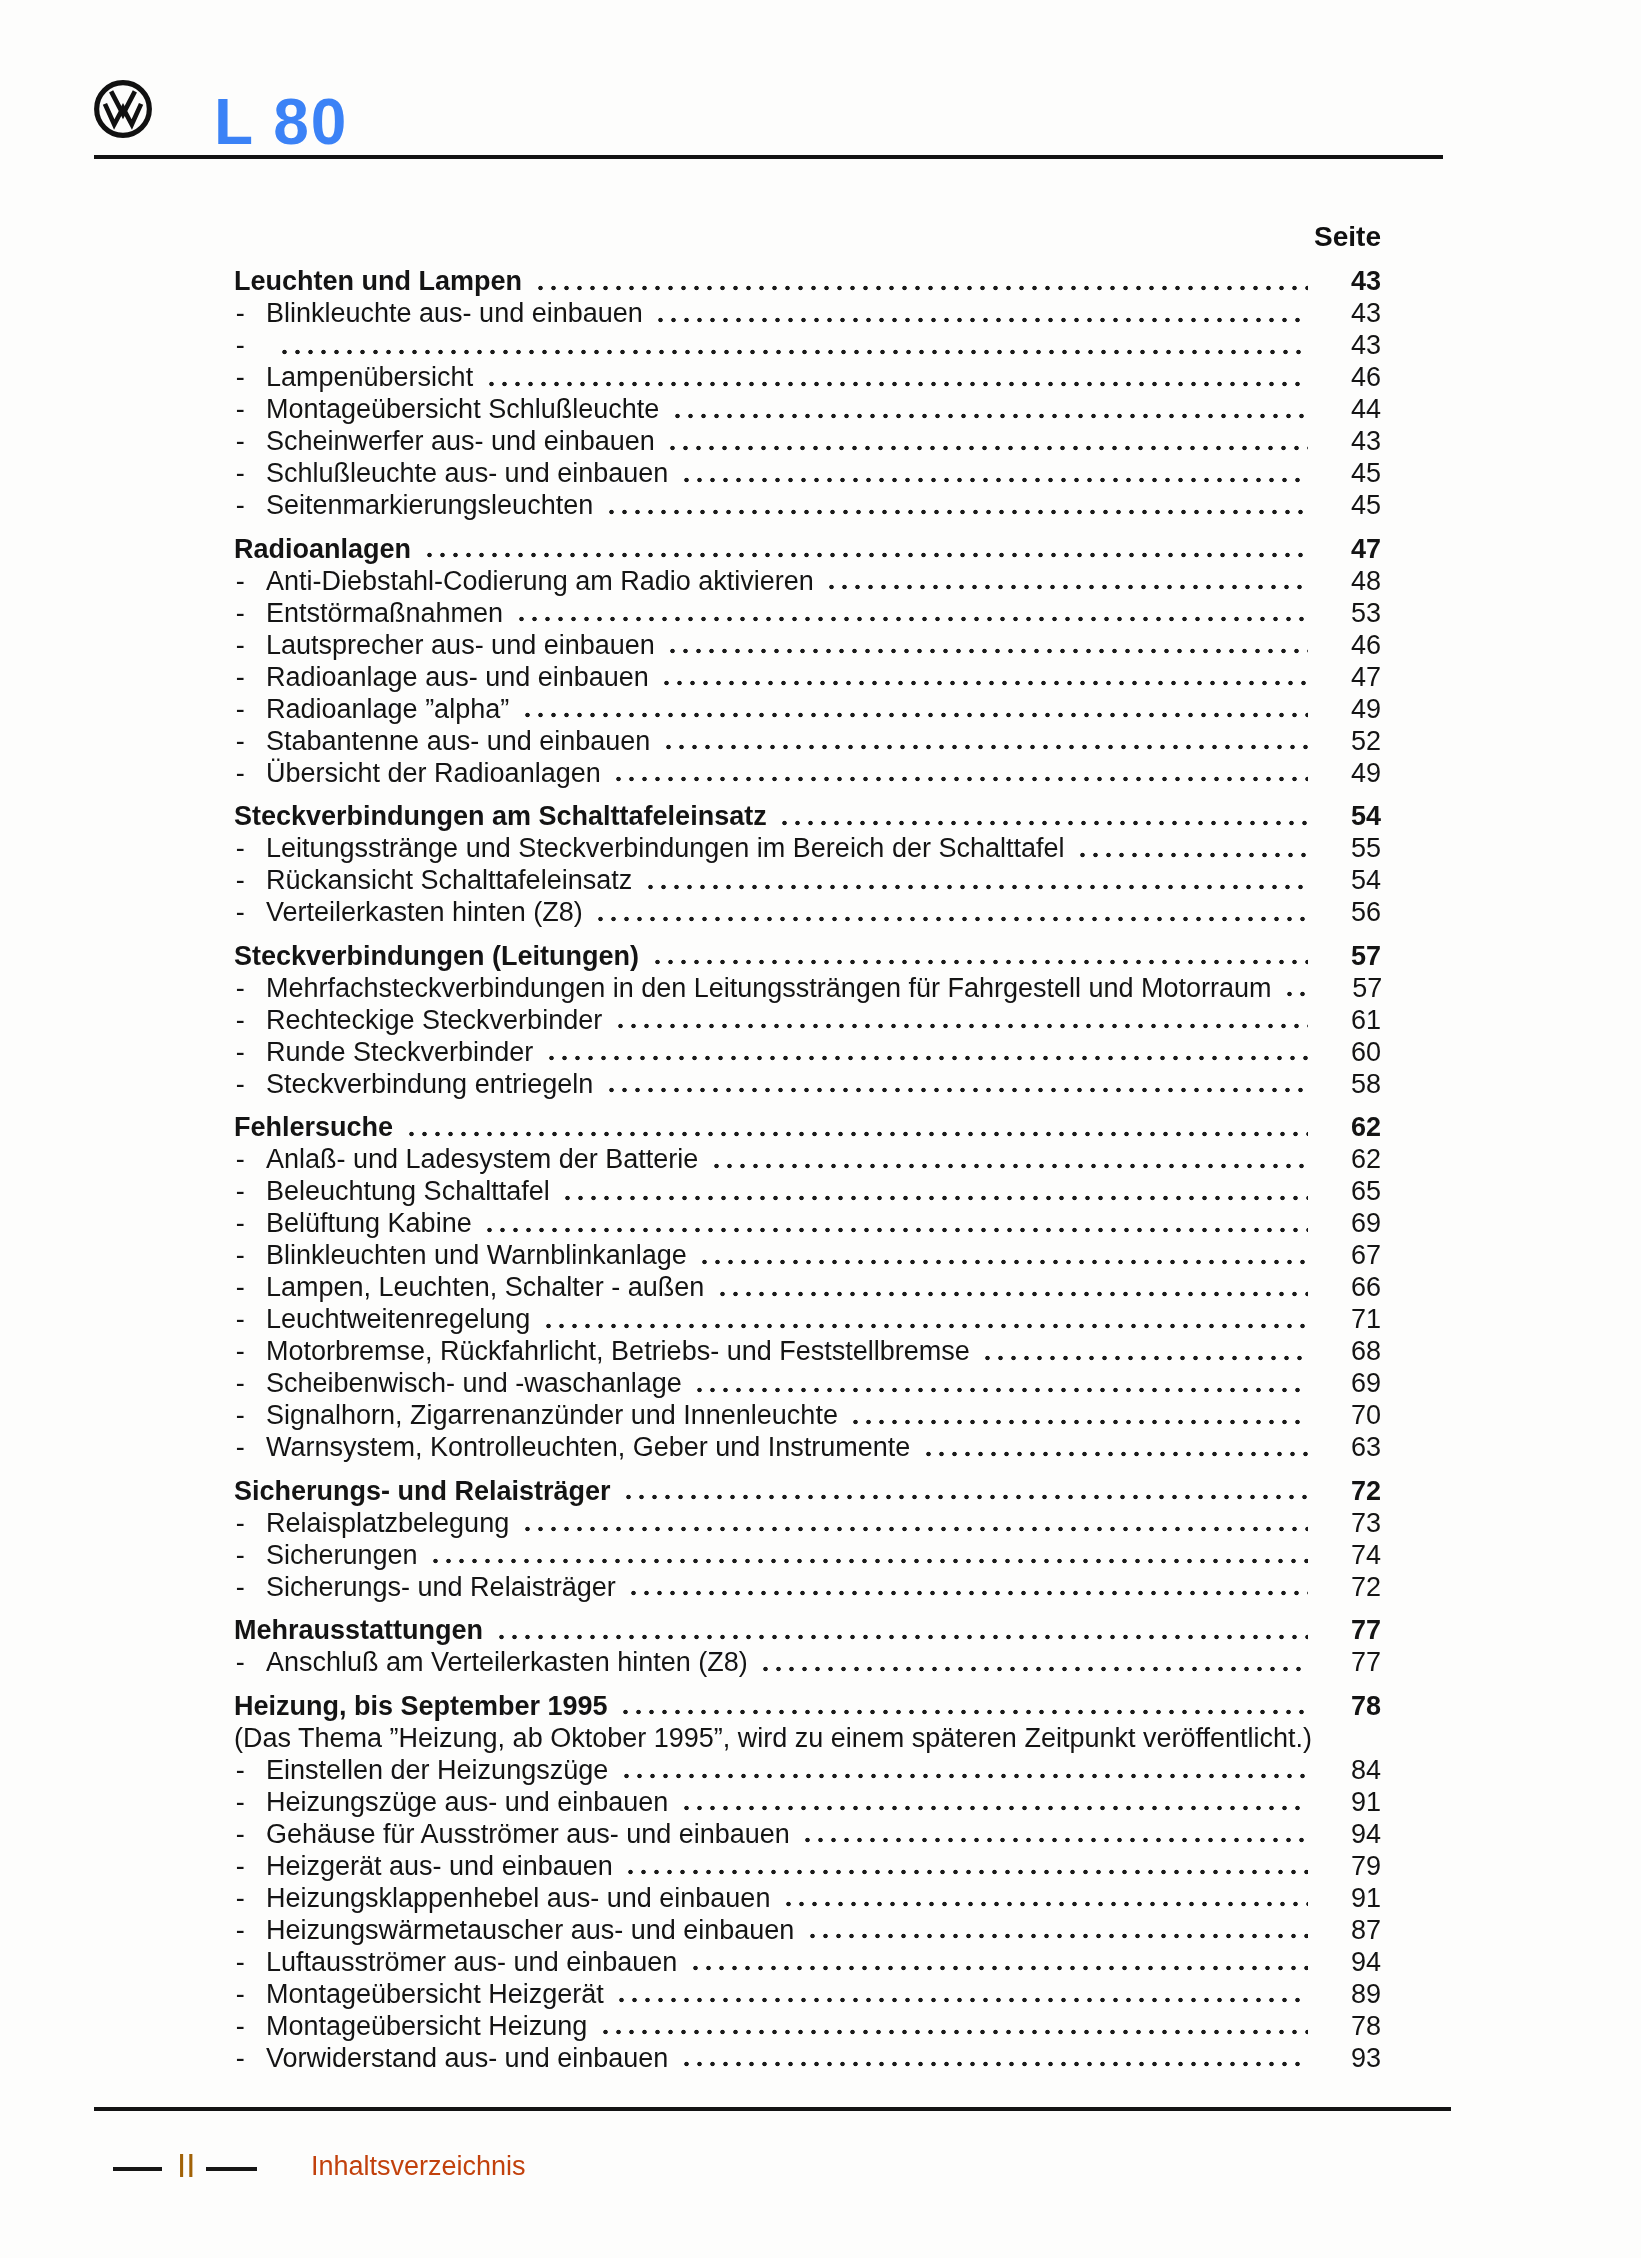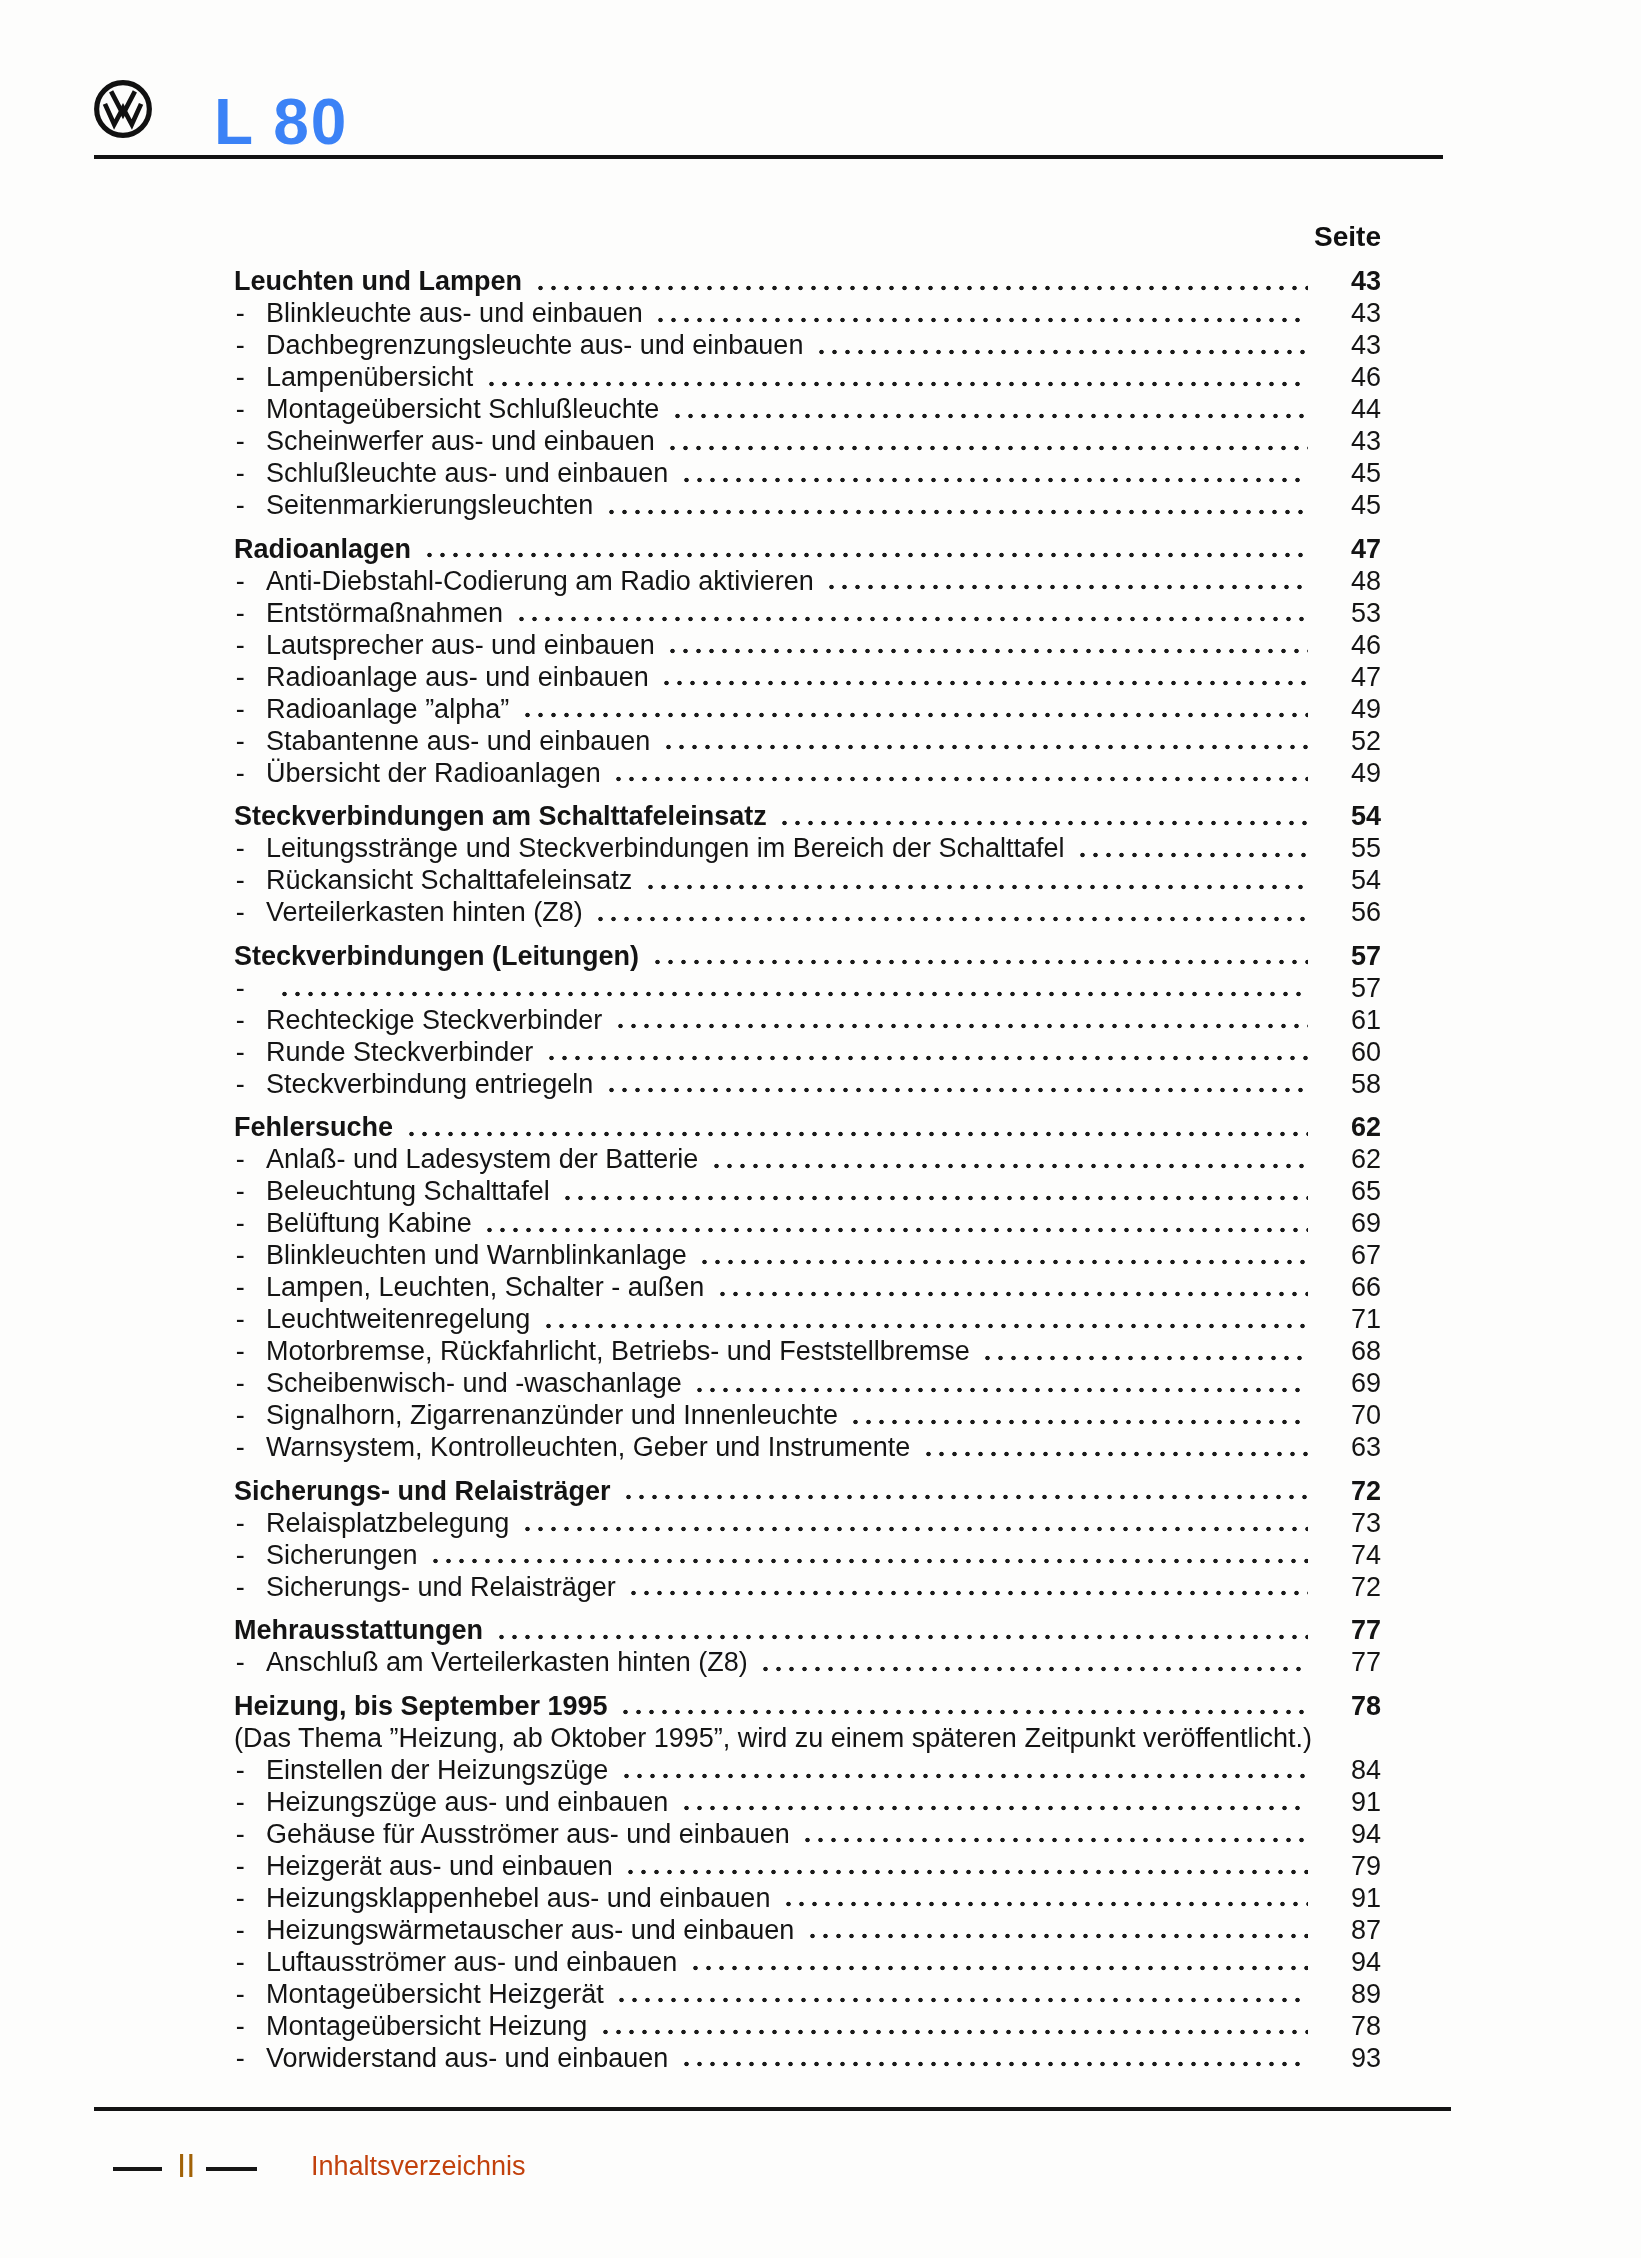--- a/index.html
+++ b/index.html
@@ -103,21 +103,20 @@
           <span class="pnum bold">43</span>
         </div>
         <div class="row item-row">
           <span class="bullet">-</span>
           <span class="label">Blinkleuchte aus- und einbauen</span>
           <span class="leader"></span>
           <span class="pnum">43</span>
         </div>
         <div class="row item-row">
           <span class="bullet">-</span>
-          <span class="label">Dachbegrenzungsleuchte aus- und einbauen</span>
           <span class="leader"></span>
           <span class="pnum">43</span>
         </div>
         <div class="row item-row">
           <span class="bullet">-</span>
           <span class="label">Lampenübersicht</span>
           <span class="leader"></span>
           <span class="pnum">46</span>
         </div>
         <div class="row item-row">
@@ -220,20 +219,21 @@
         </div>
       </section>
       <section class="toc-section">
         <div class="row header-row">
           <span class="title">Steckverbindungen (Leitungen)</span>
           <span class="leader"></span>
           <span class="pnum bold">57</span>
         </div>
         <div class="row item-row">
           <span class="bullet">-</span>
+          <span class="label">Mehrfachsteckverbindungen in den Leitungssträngen für Fahrgestell und Motorraum</span>
           <span class="leader"></span>
           <span class="pnum">57</span>
         </div>
         <div class="row item-row">
           <span class="bullet">-</span>
           <span class="label">Rechteckige Steckverbinder</span>
           <span class="leader"></span>
           <span class="pnum">61</span>
         </div>
         <div class="row item-row">

